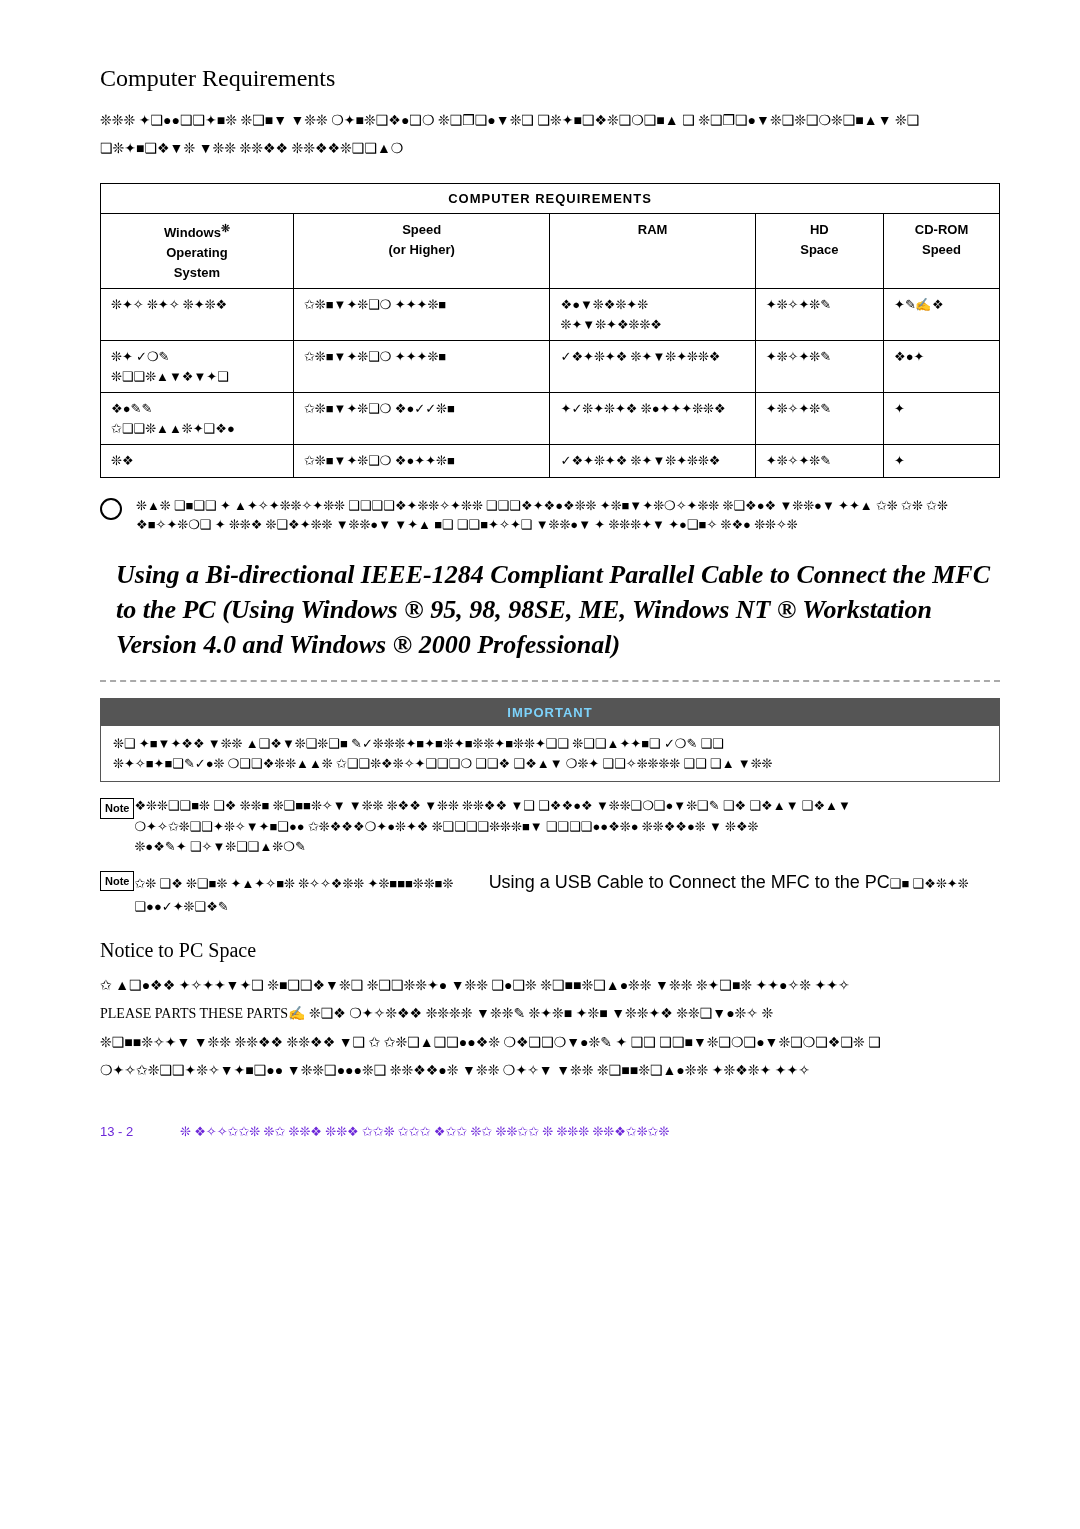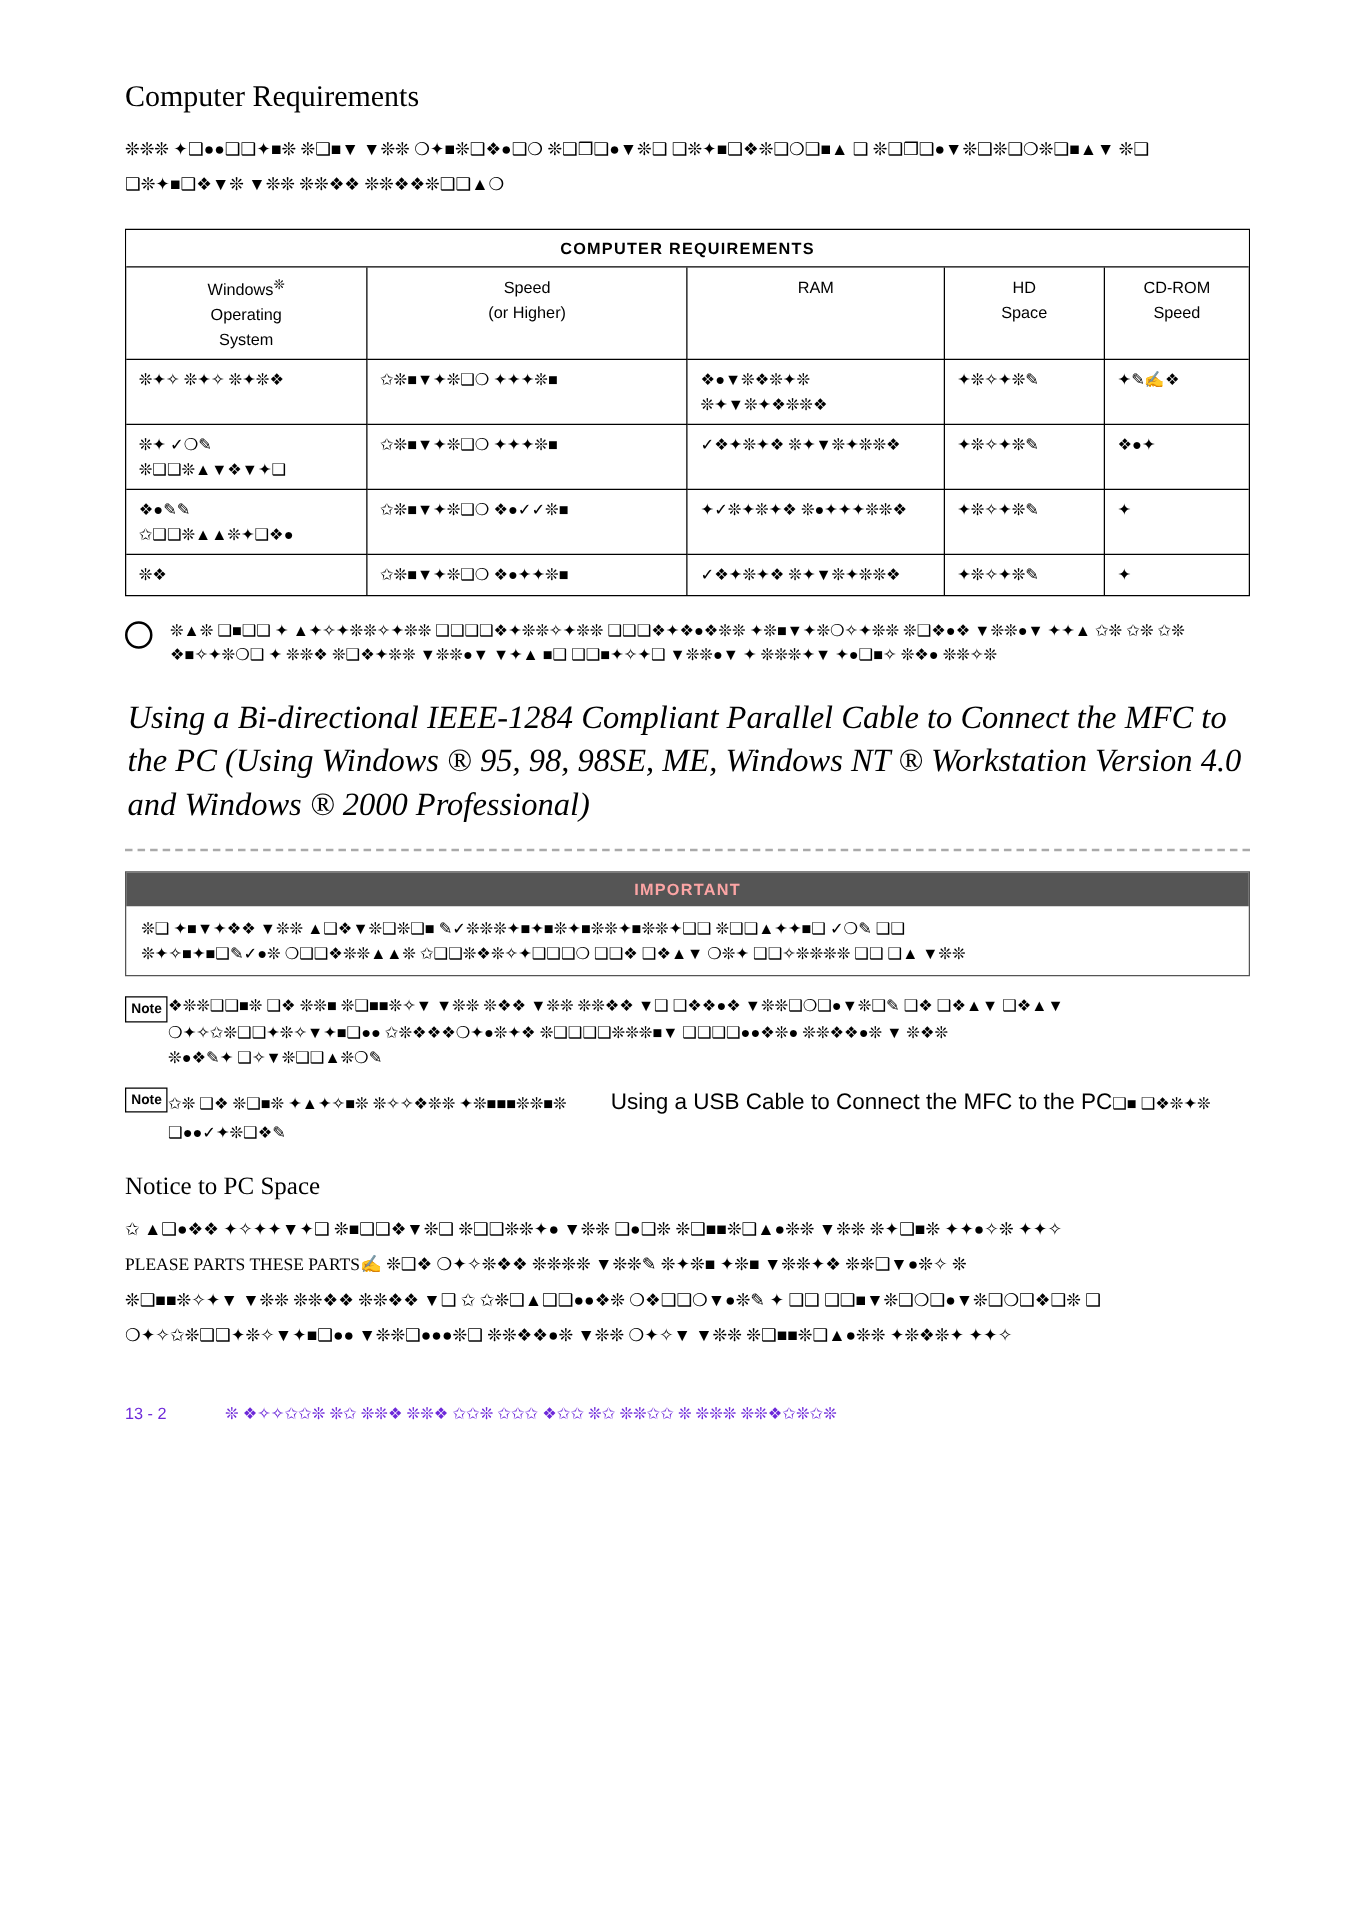--- a/index.html
+++ b/index.html
@@ -65,21 +65,21 @@
 
     .req-table th:last-child, .req-table td:last-child {
       border-right: none;
     }
 
     .req-table tr:last-child td {
       border-bottom: none;
     }
 
     .req-table thead th {
-      font-weight: normal;
+      font-weight: bold;
       text-align: center;
       font-family: Arial, sans-serif;
     }
 
     .req-table td {
       font-family: 'Wingdings', 'Symbol', serif;
       font-size: 13px;
     }
 
     .td-normal {
@@ -110,41 +110,41 @@
       margin-top: 2px;
       display: flex;
       align-items: center;
       justify-content: center;
     }
 
     
     .big-italic-heading {
       font-size: 26px;
       font-style: italic;
-      font-weight: normal;
+      font-weight: bold;
       line-height: 1.35;
-      margin: 22px 0 18px 2px;
+      margin: 22px 0 18px 16px;
     }
 
     
     .dotted-divider {
       border: none;
       border-top: 2px dashed #aaa;
       margin: 16px 0;
     }
 
     
     .important-box {
       border: 1px solid #555;
       margin: 14px 0;
     }
 
     .important-header {
       background: #555;
-      color: #fca5a5;
+      color: #7dd3fc;
       text-align: center;
       padding: 4px 10px;
       font-size: 13px;
       font-weight: bold;
       letter-spacing: 1px;
       font-family: Arial, sans-serif;
     }
 
     .important-body {
       padding: 8px 12px;

